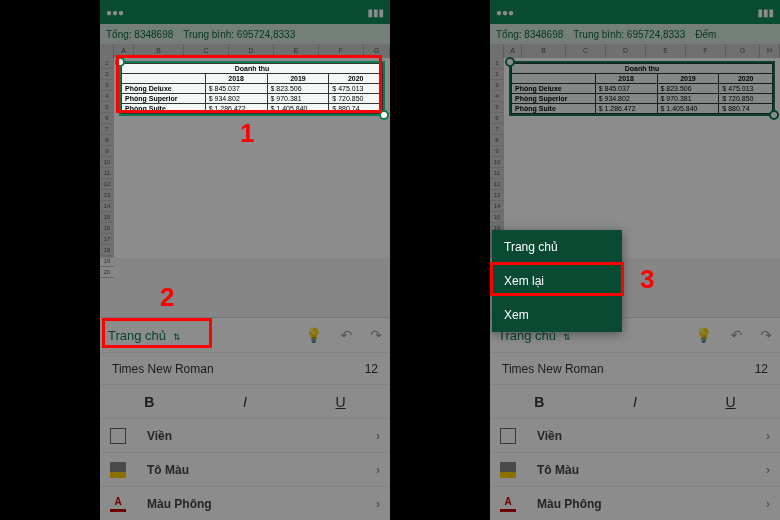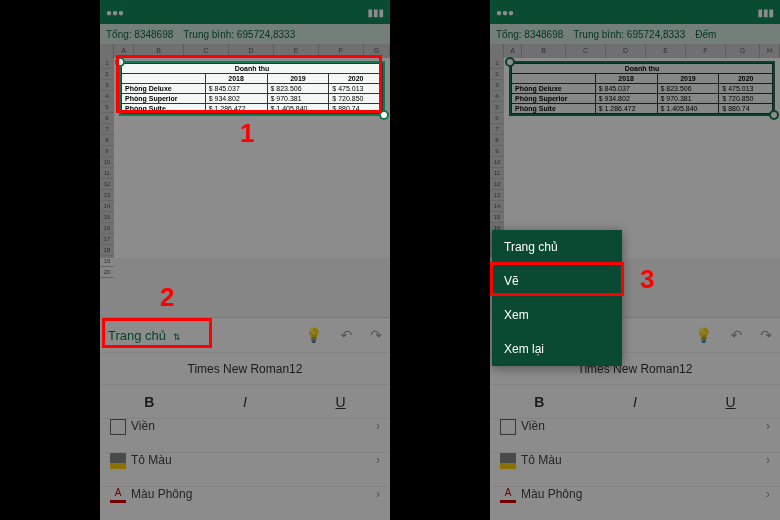--- a/index.html
+++ b/index.html
@@ -22,24 +22,24 @@
 .data-table td, .data-table th { border: 1px solid #333; padding: 1px 3px; font-size: 7px; }
 .data-table .title-row td { text-align: center; font-weight: bold; font-size: 7px; }
 .selection-border { position: absolute; border: 2px solid #0d7a4f; background: rgba(13,122,79,0.05); }
 .sel-handle { position: absolute; width: 10px; height: 10px; background: #fff; border: 2px solid #0d7a4f; border-radius: 50%; }
 .callout { position: absolute; z-index: 20; color: #f00; font-weight: bold; font-size: 26px; font-family: Arial; }
 .red-box { position: absolute; border: 3px solid #f00; z-index: 20; pointer-events: none; }
 .toolbar { position: absolute; bottom: 0; left: 0; right: 0; background: #fff; border-top: 1px solid #ddd; }
 .tb-top { height: 34px; display: flex; align-items: center; padding: 0 8px; gap: 10px; position: relative; }
 .tab-sel { display: flex; align-items: center; gap: 4px; color: #0d7a4f; font-size: 13px; }
 .tb-icons { margin-left: auto; display: flex; gap: 18px; color: #999; font-size: 14px; }
-.tb-font { height: 32px; display: flex; align-items: center; justify-content: center; padding: 0 12px; font-size: 12px; color: #333; border-top: 1px solid #eee; }
+.tb-font { height: 32px; display: flex; align-items: center; justify-content: space-between; padding: 0 12px; font-size: 12px; color: #333; border-top: 1px solid #eee; }
 .tb-style { height: 34px; display: flex; align-items: center; justify-content: space-around; border-top: 1px solid #eee; font-size: 14px; color: #333; }
 .tb-style span { font-weight: bold; }
-.tb-item { height: 34px; display: flex; align-items: flex-start; padding: 0 10px; font-size: 12px; color: #444; border-top: 1px solid #eee; gap: 5px; }
+.tb-item { height: 34px; display: flex; align-items: center; padding: 0 10px; font-size: 12px; color: #444; border-top: 1px solid #eee; gap: 21px; font-weight: bold; }
 .tb-item .chev { margin-left: auto; color: #999; }
 .icon-box { width: 16px; height: 16px; display: inline-block; }
 .menu { position: absolute; background: #0a4a32; color: #fff; width: 130px; z-index: 30; box-shadow: 0 2px 10px rgba(0,0,0,0.4); }
 .menu-item { padding: 10px 12px; font-size: 12px; }
 .menu-item.active { background: #18a56b; }
 .chevrons::after { content: "⇅"; font-size: 9px; margin-left: 3px; }
 </style>
 </head>
 <body>
 
@@ -260,23 +260,22 @@
           </table>
         <div class="selection-border" style="top:-2px;left:-2px;right:-2px;bottom:-2px"></div>
         <div class="sel-handle" style="top:-6px;left:-6px"></div>
         <div class="sel-handle" style="bottom:-6px;right:-6px"></div>
       </div>
     </div>
   </div>
 
   <div class="menu" style="top:230px;left:2px">
     <div class="menu-item">Trang chủ</div>
-    <div class="menu-item">Vẽ</div>
+    <div class="menu-item">Xem lại</div>
     <div class="menu-item">Xem</div>
-    <div class="menu-item">Xem lại</div>
   </div>
   <div class="red-box" style="top:262px;left:0px;width:134px;height:34px;z-index:31"></div>
   <div class="callout" style="top:264px;left:150px;z-index:32">3</div>
 
   <div class="toolbar">
     <div class="tb-top">
       <div class="tab-sel">
         <span>Trang chủ</span>
           <span class="chevrons"></span>
       </div>

